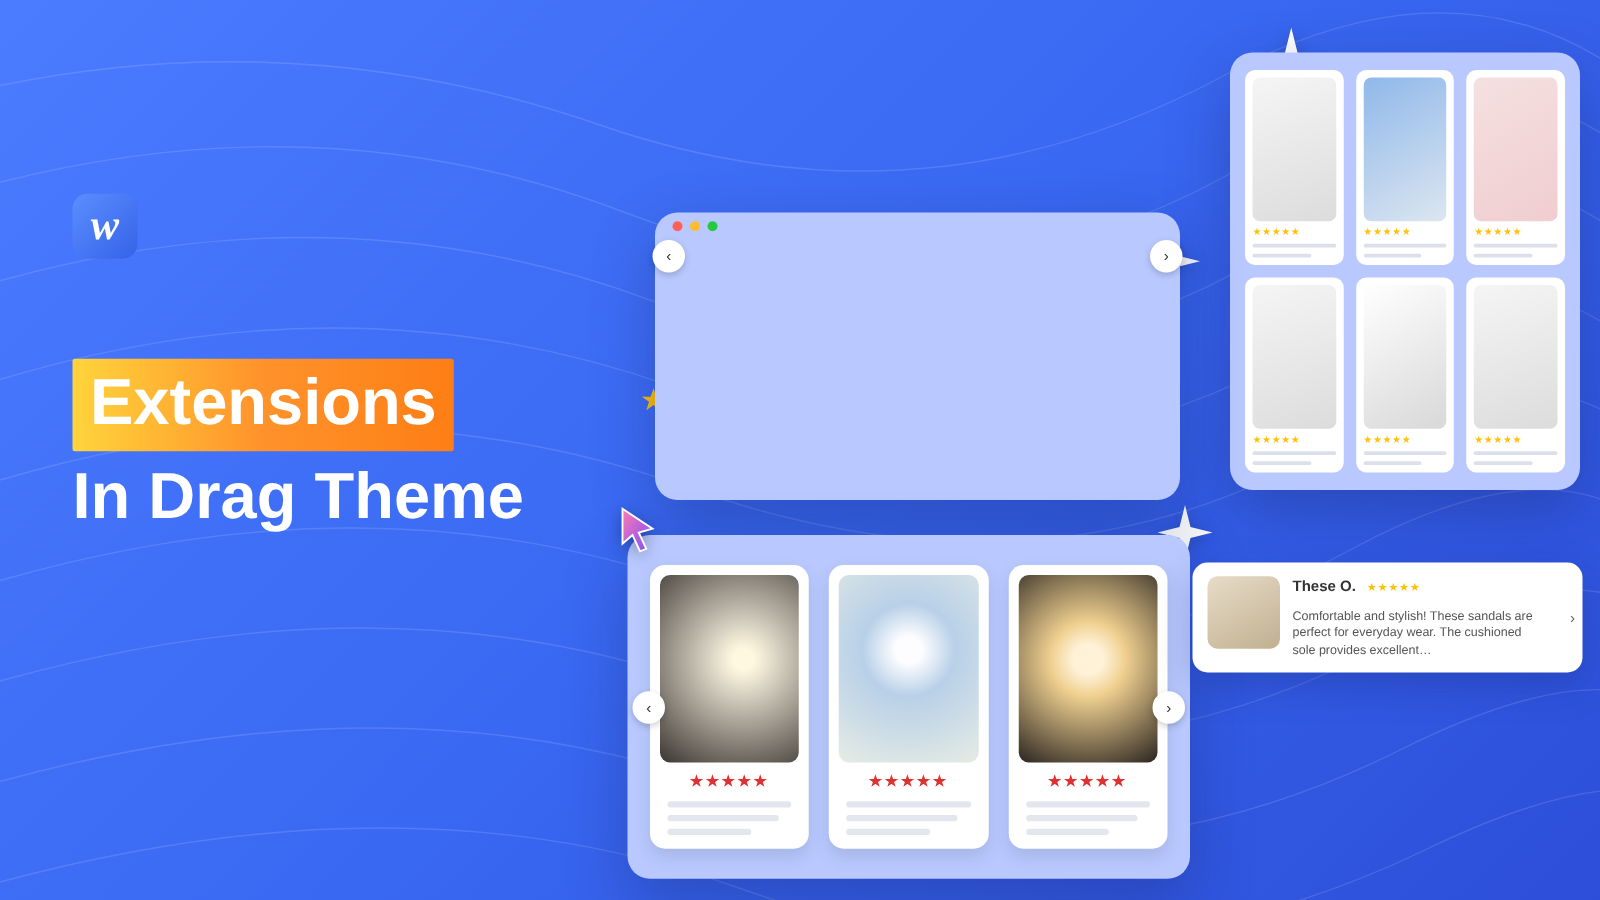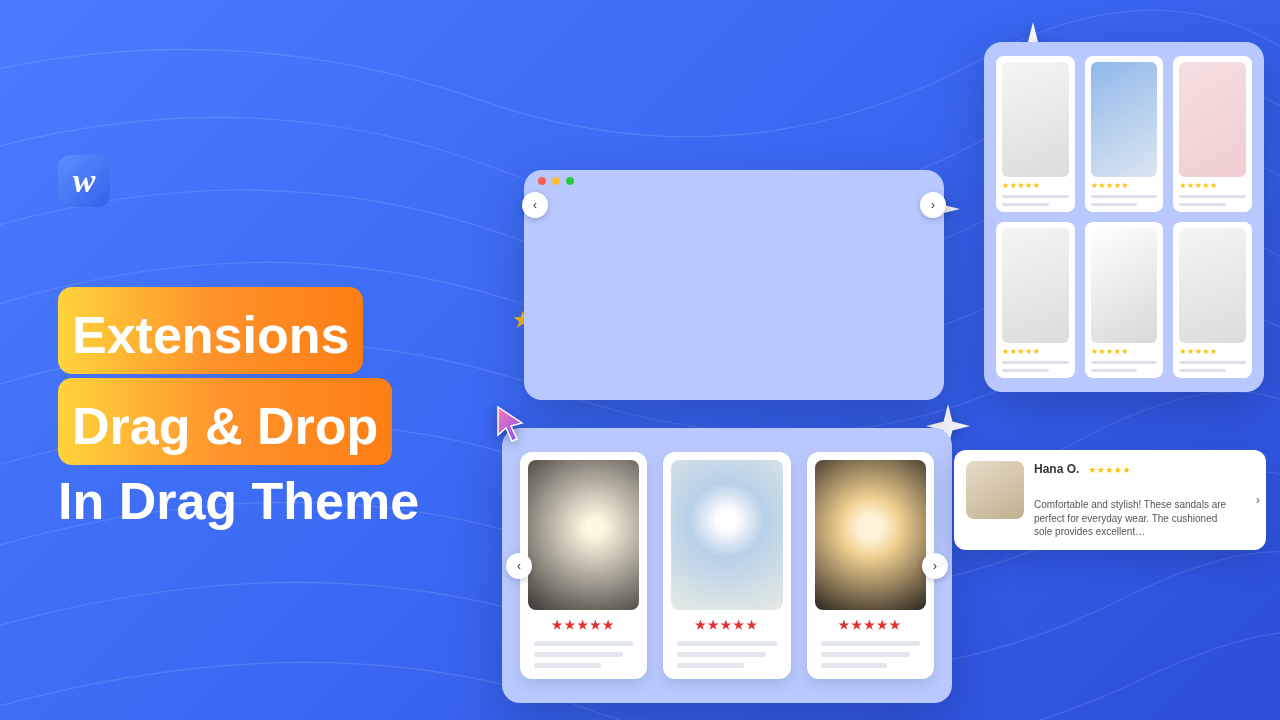--- a/index.html
+++ b/index.html
@@ -6,21 +6,21 @@
 body{width:1280px;height:720px;overflow:hidden;font-family:-apple-system,BlinkMacSystemFont,'Segoe UI',Arial,sans-serif;background:linear-gradient(135deg,#4b7bff 0%,#3968f2 50%,#2d4ed8 100%);position:relative;}
 .topo{position:absolute;inset:0;opacity:0.25;}
 .topo svg{width:100%;height:100%;}
 .left{position:absolute;left:58px;top:155px;z-index:3;}
 .brand{display:flex;align-items:center;gap:18px;margin-bottom:80px;}
 .logo{width:52px;height:52px;border-radius:12px;background:linear-gradient(135deg,#5b8eff,#3562e8);display:flex;align-items:center;justify-content:center;}
 .logo-w{color:#fff;font-weight:900;font-size:34px;font-family:Georgia,serif;font-style:italic;}
 .brand-name{color:#fff;font-size:38px;font-weight:700;}
 .headline{color:#fff;font-size:52px;font-weight:800;line-height:1.25;}
 .hl-line{display:block;margin-bottom:4px;}
-.hl-tag{display:inline-block;padding:16px 14px 6px;border-radius:14px;background:linear-gradient(90deg,#ffd43b,#ff922b,#fd7e14);color:#fff;}
+.hl-tag{display:inline-block;padding:3px 14px 6px;border-radius:2px;background:linear-gradient(90deg,#ffd43b,#ff922b,#fd7e14);color:#fff;}
 .panels{position:absolute;right:28px;top:30px;width:740px;height:680px;}
 .sparkle{position:absolute;color:#fff;filter:drop-shadow(0 2px 6px rgba(0,0,0,.2));}
 .sparkle svg{display:block;}
 .panel{position:absolute;border-radius:18px;box-shadow:0 18px 50px rgba(20,30,90,.3);}
 .p-grid{right:-12px;top:12px;width:280px;height:350px;background:#b9c9ff;padding:14px 12px;display:grid;grid-template-columns:1fr 1fr 1fr;gap:10px;}
 .g-cell{background:#fff;border-radius:8px;padding:6px;display:flex;flex-direction:column;gap:4px;}
 .g-img{flex:1;border-radius:6px;background:#e9eef6;}
 .g-stars{font-size:8px;color:#ffc107;letter-spacing:.5px;}
 .g-txt{height:3px;background:#dbe0ea;border-radius:2px;margin-top:1px;}
 .p-browser{left:12px;top:140px;width:420px;height:230px;background:#b9c9ff;border-radius:18px;}
@@ -35,21 +35,21 @@
 .pp-stars{text-align:center;font-size:12px;color:#e03131;margin:8px 0 6px;font-weight:bold;letter-spacing:2px;}
 .pp-line{height:5px;background:#e3e6ed;border-radius:3px;margin:3px 6px;}
 .p-rating{right:-10px;top:380px;width:300px;height:30px;display:flex;align-items:center;gap:14px;}
 .rt-stars{color:#ffc107;font-size:24px;letter-spacing:4px;}
 .rt-val{color:#94a7ff;font-size:26px;font-weight:700;}
 .p-review{right:-14px;top:420px;width:312px;background:#fff;border-radius:12px;padding:11px 28px 11px 12px;display:flex;gap:10px;box-shadow:0 10px 30px rgba(20,30,90,.25);}
 .rv-img{width:58px;height:58px;border-radius:8px;background:#e8dcc8;flex-shrink:0;}
 .rv-body{font-size:10px;color:#333;line-height:1.35;}
 .rv-name{font-weight:700;font-size:12px;display:inline-block;margin-right:6px;}
 .rv-stars{color:#ffc107;font-size:9px;letter-spacing:.5px;}
-.rv-txt{color:#555;margin-top:21px;}
+.rv-txt{color:#555;margin-top:9px;}
 .rv-arr{position:absolute;right:6px;top:50%;transform:translateY(-50%);font-size:12px;color:#666;cursor:pointer;}
 .cursor{position:absolute;left:-18px;top:375px;z-index:9;}
 .cursor svg{filter:drop-shadow(0 3px 6px rgba(0,0,0,.3));}
 .shoe{background:linear-gradient(160deg,#f5f5f5,#dcdcdc);}
 .cat1{background:linear-gradient(170deg,#7a8a6a 20%,#9aa890 45%,#bfc9b8 100%);}
 .cat2{background:linear-gradient(175deg,#a9b8cf 20%,#c8935a 48%,#3a4a55 100%);}
 .cat3{background:linear-gradient(175deg,#8aa66b 25%,#d9c9b5 55%,#b6a28a 100%);}
 .lamp1{background:radial-gradient(circle at 60% 45%,#fff8e0 8%,#d0cabc 30%,#3a3530 100%);}
 .lamp2{background:radial-gradient(circle at 50% 40%,#fdfdff 10%,#b8d0e8 35%,#e6ece4 100%);}
 .lamp3{background:radial-gradient(circle at 50% 45%,#fff2d8 12%,#f0d090 30%,#2a2520 100%);}
@@ -75,21 +75,20 @@
 </div>
 
 <div class="left">
   <div class="brand">
     <div class="logo">
         <span class="logo-w">w</span>
       </div>
   </div>
   <div class="headline">
     <span class="hl-line"><span class="hl-tag">Extensions</span></span>
-    <span class="hl-line"><span class="hl-tag">Drag &amp; Drop</span></span>
     <span class="hl-line">In Drag Theme</span>
   </div>
 </div>
 
 <div class="panels">
 
   <div class="sparkle" style="right:192px;top:-8px;">
     <svg width="54" height="54" viewBox="0 0 50 50">
         <path d="M25 0 L30 20 L50 25 L30 30 L25 50 L20 30 L0 25 L20 20 Z" fill="#fff"></path>
       </svg>
@@ -206,20 +205,20 @@
   </div>
 
   <div class="p-rating">
     <span class="rt-stars">★★★★★</span>
     <span class="rt-val">4.9</span>
   </div>
 
   <div class="panel p-review">
     <div class="rv-img sandal"></div>
     <div class="rv-body">
-      <span class="rv-name">Hana O.</span>
+      <span class="rv-name">These O.</span>
       <span class="rv-stars">★★★★★</span>
       <div class="rv-txt">Comfortable and stylish! These sandals are perfect for everyday wear. The cushioned sole provides excellent…</div>
     </div>
     <span class="rv-arr"><span>›</span></span>
   </div>
 
 </div>
 
 </body></html>

